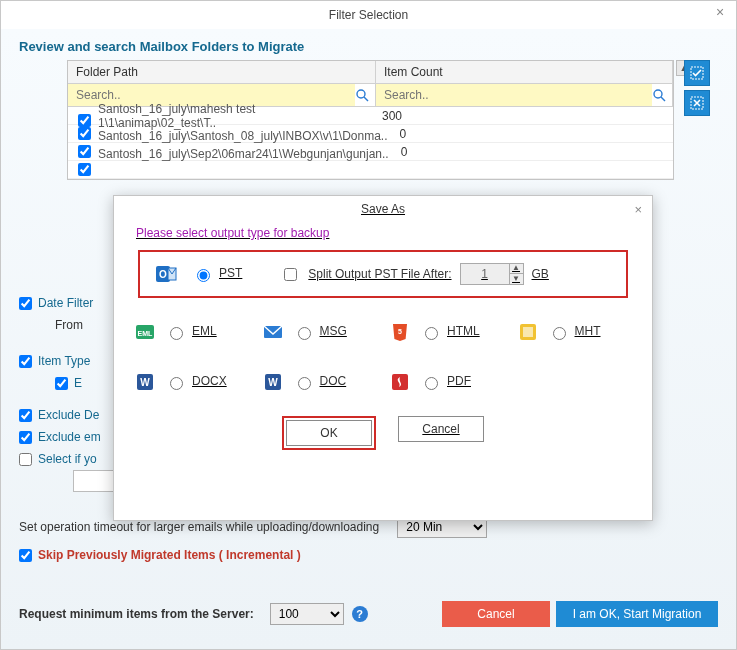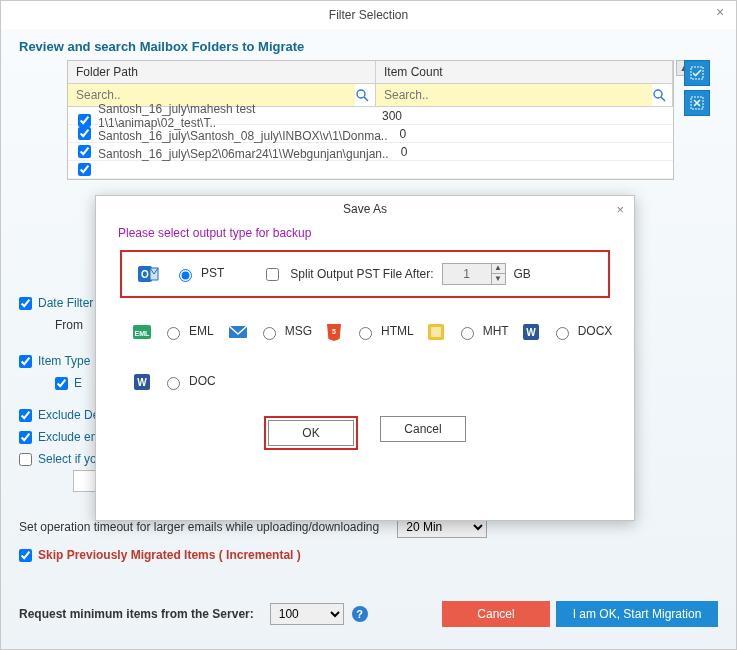--- a/index.html
+++ b/index.html
@@ -41,35 +41,35 @@
 .timeout-row select { font-size:12px; padding:2px 4px; width:90px; border:1px solid #a6a6a6; }
 
 .req-row { position:absolute; bottom:22px; left:18px; right:18px; display:flex; align-items:center; font-size:12px; color:#333; }
 .req-row select { font-size:12px; padding:2px 4px; width:74px; margin-left:16px; border:1px solid #a6a6a6; }
 .help-dot { width:16px; height:16px; border-radius:50%; background:#2b7cd3; color:#fff; font-size:11px; font-weight:bold; display:flex; align-items:center; justify-content:center; margin-left:8px; }
 .btn { height:26px; padding:0 14px; font-size:12px; border:1px solid transparent; cursor:pointer; display:flex; align-items:center; justify-content:center; }
 .btn-cancel { background:#ea5c4a; color:#fff; width:108px; }
 .btn-ok { background:#1f8bd4; color:#fff; width:162px; margin-left:6px; }
 
 
-.modal { position:absolute; left:94px; top:166px; width:540px; height:326px; background:#fff; border:1px solid #c4c4c4; box-shadow:0 3px 14px rgba(0,0,0,0.25); z-index:50; }
+.modal { position:absolute; left:112px; top:166px; width:540px; height:326px; background:#fff; border:1px solid #c4c4c4; box-shadow:0 3px 14px rgba(0,0,0,0.25); z-index:50;text-decoration:underline; }
 .modal-title { text-align:center; font-size:12px; color:#333; padding:6px 0 0; position:relative; }
 .modal-title .mclose { position:absolute; right:10px; top:6px; font-size:13px; color:#888; cursor:pointer; }
 .modal-sub { font-size:12px; color:#a21caf; padding:10px 22px 6px; }
 .hi-row { margin:4px 24px 8px; border:2px solid #cf2a27; padding:10px 14px; display:flex; align-items:center; gap:14px; }
 .ico { width:24px; height:24px; display:flex; align-items:center; justify-content:center; }
 .radio-lbl { display:flex; align-items:flex-start; gap:6px; font-size:12px; color:#333; }
 .split-group { display:flex; align-items:center; gap:8px; margin-left:24px; font-size:12px; color:#333; }
 .spinner { display:flex; align-items:center; border:1px solid #aaa; background:#eee; width:64px; height:22px; }
 .spinner .num { flex:1; text-align:center; font-size:12px; color:#666; }
 .spinner .arrows { width:14px; display:flex; flex-direction:column; }
 .spinner .arrows span { height:11px; font-size:8px; line-height:9px; text-align:center; border-left:1px solid #aaa; color:#555; cursor:pointer; }
 .spinner .arrows span:first-child { border-bottom:1px solid #aaa; }
 
-.fmt-grid { display:grid; grid-template-columns:repeat(5, 1fr); column-gap:10px; row-gap:26px; padding:14px 34px 8px; }
+.fmt-grid { display:grid; grid-template-columns:repeat(4, 1fr); column-gap:10px; row-gap:26px; padding:14px 19px 8px; }
 .fmt { display:flex; align-items:center; gap:8px; font-size:12px; color:#333; }
 
 .modal-btns { display:flex; justify-content:center; gap:22px; margin-top:14px; }
 .mbtn { width:86px; height:26px; border:1px solid #8a8a8a; background:#fff; font-size:12px; color:#333; cursor:pointer; }
 .mbtn-ok-wrap { border:2px solid #cf2a27; padding:2px; }
 </style>
 </head>
 <body>
 
 <div class="window">
@@ -299,20 +299,32 @@
               <svg width="22" height="22" viewBox="0 0 22 22">
                 <rect x="3" y="3" width="16" height="16" rx="2" fill="#2b579a"></rect>
                 <text x="11" y="15" font-size="10" fill="#fff" text-anchor="middle" font-weight="bold">W</text>
               </svg>
             </span>
             <label class="radio-lbl">
               <input type="radio" name="fmt" style="">
               <span>DOC</span>
             </label>
           </div>
+        <div class="fmt">
+            <span class="ico">
+              <svg width="22" height="22" viewBox="0 0 22 22">
+                <rect x="3" y="3" width="16" height="16" rx="2" fill="#d32f2f"></rect>
+                <path d="M11 6c-2 5 4 7-1 10 3-5-5-6 1-10z" fill="#fff"></path>
+              </svg>
+            </span>
+            <label class="radio-lbl">
+              <input type="radio" name="fmt" style="">
+              <span>PDF</span>
+            </label>
+          </div>
         <div></div>
       </div>
 
       <div class="modal-btns">
         <span class="mbtn-ok-wrap"><button class="mbtn">OK</button></span>
         <button class="mbtn">Cancel</button>
       </div>
     </div>
 
   </div>

